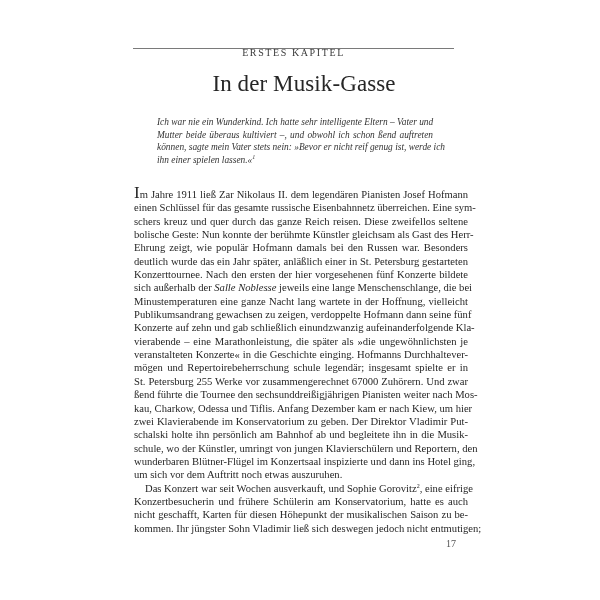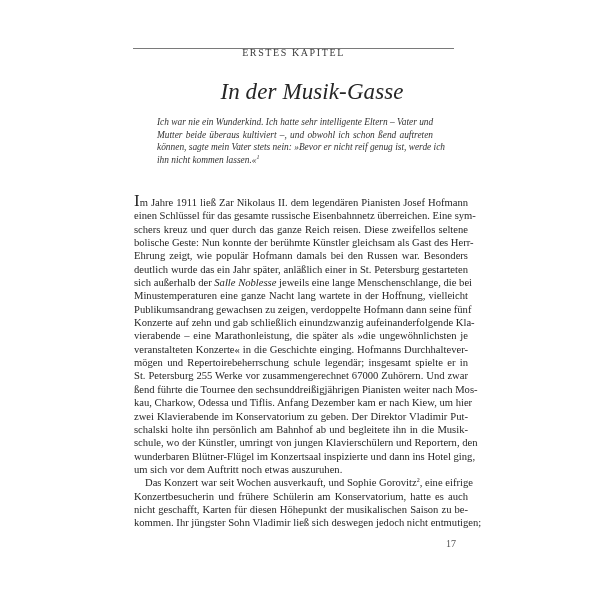--- a/index.html
+++ b/index.html
@@ -65,21 +65,21 @@
       display: block;
       white-space: nowrap;
       text-align: justify;
       text-align-last: justify;
     }
     .epigraph .line.last, .body-text .line.last {
       text-align-last: left;
     }
     .body-text {
       position: absolute;
-      top: 196px;
+      top: 188px;
       left: 134px;
       width: 334px;
       font-size: 10.6px;
       line-height: 13.35px;
       color: #262626;
     }
     .body-text .line.indent {
       text-indent: 11px;
     }
     .drop-initial {
@@ -97,36 +97,37 @@
     em { font-style: italic; }
   </style>
 </head>
 <body>
 
 <div class="page">
 
   <div class="running-head">ERSTES KAPITEL</div>
   <div class="head-rule"></div>
 
-  <h1 class="chapter-title" style="margin:12px;font-weight:normal;font-style:italic;">In der Musik-Gasse</h1>
+  <h1 class="chapter-title" style="margin:4px;font-weight:normal;">In der Musik-Gasse</h1>
 
   <div class="epigraph">
     <span class="line">Ich war nie ein Wunderkind. Ich hatte sehr intelligente Eltern – Vater und</span>
     <span class="line">Mutter beide überaus kultiviert –, und obwohl ich schon ßend auftreten</span>
     <span class="line">können, sagte mein Vater stets nein: »Bevor er nicht reif genug ist, werde ich</span>
-    <span class="line last"><span>ihn nicht kommen lassen.«</span><sup>1</sup></span>
+    <span class="line last"><span>ihn einer spielen lassen.«</span><sup>1</sup></span>
   </div>
 
   <div class="body-text">
     <span class="line"><span class="drop-initial">I</span><span>m Jahre 1911 ließ Zar Nikolaus II. dem legendären Pianisten Josef Hofmann</span></span>
     <span class="line">einen Schlüssel für das gesamte russische Eisenbahnnetz überreichen. Eine sym-</span>
     <span class="line">schers kreuz und quer durch das ganze Reich reisen. Diese zweifellos seltene</span>
     <span class="line">bolische Geste: Nun konnte der berühmte Künstler gleichsam als Gast des Herr-</span>
     <span class="line">Ehrung zeigt, wie populär Hofmann damals bei den Russen war. Besonders</span>
     <span class="line">deutlich wurde das ein Jahr später, anläßlich einer in St. Petersburg gestarteten</span>
+    <span class="line">Konzerttournee. Nach den ersten der hier vorgesehenen fünf Konzerte bildete</span>
     <span class="line"><span>sich außerhalb der </span><em>Salle Noblesse</em><span> jeweils eine lange Menschenschlange, die bei</span></span>
     <span class="line">Minustemperaturen eine ganze Nacht lang wartete in der Hoffnung, vielleicht</span>
     <span class="line">Publikumsandrang gewachsen zu zeigen, verdoppelte Hofmann dann seine fünf</span>
     <span class="line">Konzerte auf zehn und gab schließlich einundzwanzig aufeinanderfolgende Kla-</span>
     <span class="line">vierabende – eine Marathonleistung, die später als »die ungewöhnlichsten je</span>
     <span class="line">veranstalteten Konzerte« in die Geschichte einging. Hofmanns Durchhaltever-</span>
     <span class="line">mögen und Repertoirebeherrschung schule legendär; insgesamt spielte er in</span>
     <span class="line">St. Petersburg 255 Werke vor zusammengerechnet 67000 Zuhörern. Und zwar</span>
     <span class="line">ßend führte die Tournee den sechsunddreißigjährigen Pianisten weiter nach Mos-</span>
     <span class="line">kau, Charkow, Odessa und Tiflis. Anfang Dezember kam er nach Kiew, um hier</span>

